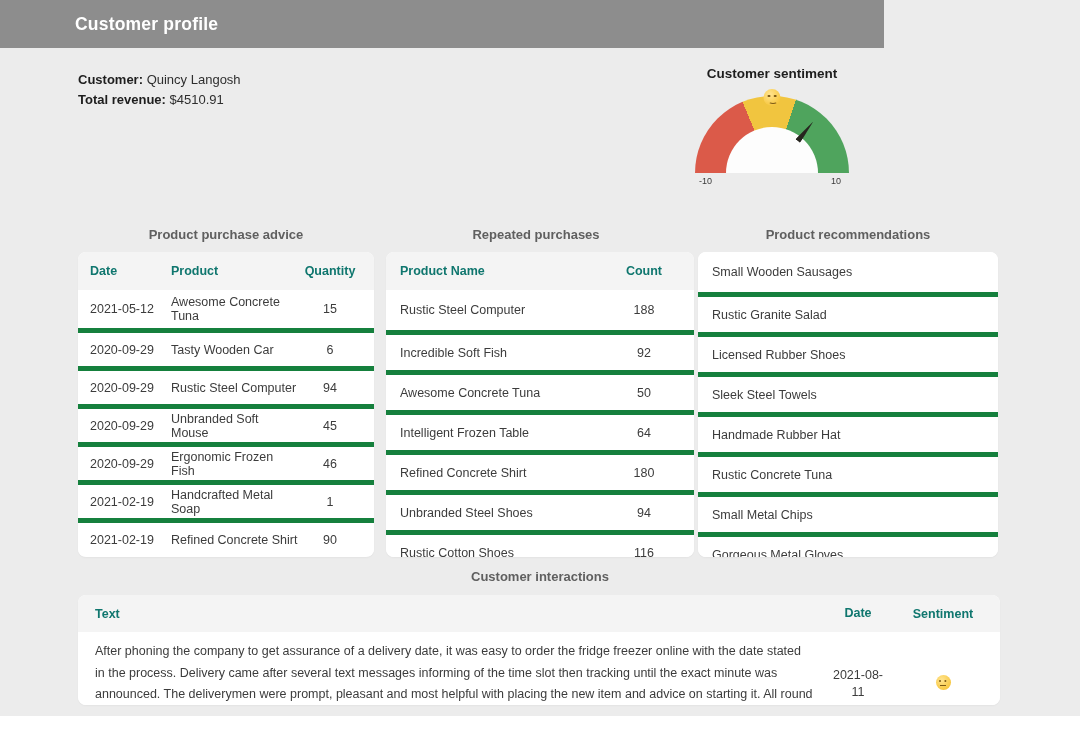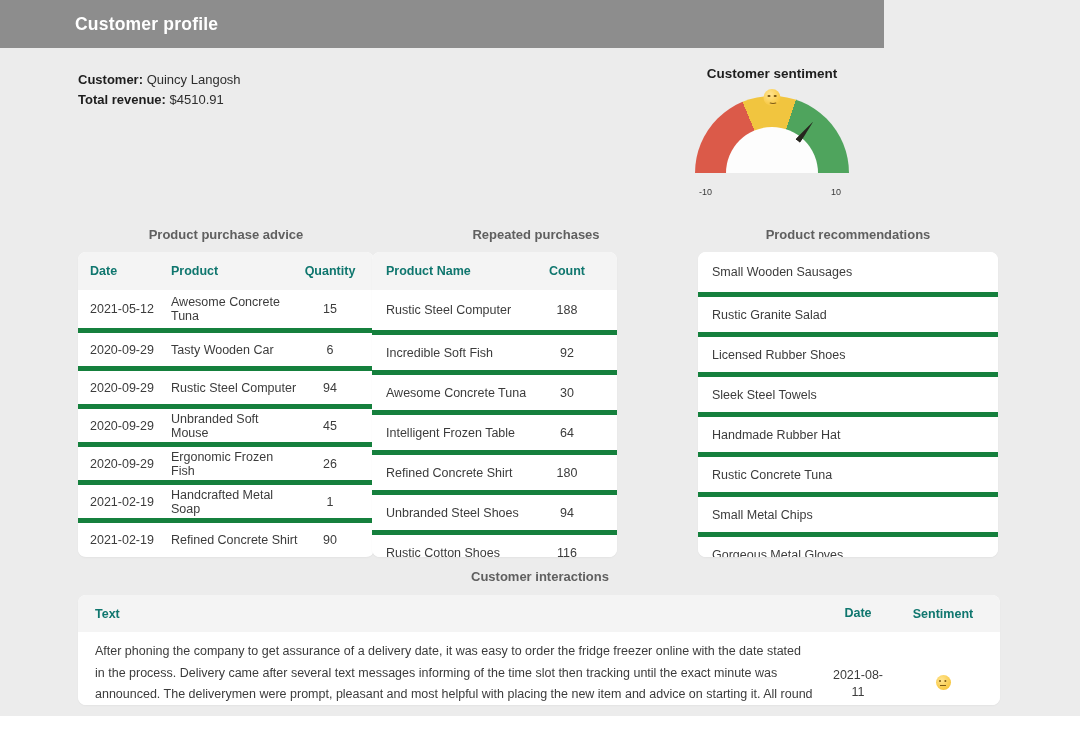--- a/index.html
+++ b/index.html
@@ -32,21 +32,21 @@
     width:92px; height:46px; border-radius:92px 92px 0 0; background:#fdfdfd;
   }
   .gauge-needle-pivot {
     position:absolute; left:calc(50% - 3px); bottom:0; width:6px; height:77px;
     transform-origin:50% 100%;
   }
   .gauge-needle {
     position:absolute; left:0; top:11px; width:6px; height:25px; background:#26251f;
     clip-path:polygon(50% 0%, 100% 100%, 0% 100%);
   }
-  .gauge-labels { position:relative; width:154px; margin:14px auto 0; height:12px; font-size:9px; color:#3a3a3a; }
+  .gauge-labels { position:relative; width:154px; margin:3px auto 0; height:12px; font-size:9px; color:#3a3a3a; }
   .gauge-min { position:absolute; left:4px; top:0; }
   .gauge-max { position:absolute; right:8px; top:0; }
   .gauge-face { position:absolute; left:50%; bottom:7px; transform:translateX(-50%); }
   
   .face { width:17px; height:17px; border-radius:50%;
     background:radial-gradient(circle at 38% 32%, #ffe187 8%, #f7c843 70%, #eeb637 100%);
     position:relative; display:inline-block; }
   .face::before { content:''; position:absolute; top:5.5px; left:4px; width:2.6px; height:2.6px;
     border-radius:50%; background:#7c5a16; box-shadow:6.2px 0 0 #7c5a16; }
   .face.smile::after { content:''; position:absolute; left:5px; top:8px; width:7px; height:4.5px;
@@ -159,57 +159,57 @@
 
       <div class="trow">
         <div class="c-date">2020-09-29</div>
         <div class="c-prod">Unbranded Soft Mouse</div>
         <div class="c-qty">45</div>
       </div>
 
       <div class="trow">
         <div class="c-date">2020-09-29</div>
         <div class="c-prod">Ergonomic Frozen Fish</div>
-        <div class="c-qty">26</div>
+        <div class="c-qty">46</div>
       </div>
 
       <div class="trow">
         <div class="c-date">2021-02-19</div>
         <div class="c-prod">Handcrafted Metal Soap</div>
         <div class="c-qty">1</div>
       </div>
 
       <div class="trow">
         <div class="c-date">2021-02-19</div>
         <div class="c-prod">Refined Concrete Shirt</div>
         <div class="c-qty">90</div>
       </div>
     </div>
 </div>
 
-<div class="card card-top t-repeat" style="left:372px; width:245px;">
+<div class="card card-top t-repeat" style="left:386px; width:308px;">
   <div class="thead">
     <div>Product Name</div>
     <div class="c-count">Count</div>
   </div>
   <div>
 
       <div class="trow">
         <div>Rustic Steel Computer</div>
         <div class="c-count">188</div>
       </div>
 
       <div class="trow">
         <div>Incredible Soft Fish</div>
         <div class="c-count">92</div>
       </div>
 
       <div class="trow">
         <div>Awesome Concrete Tuna</div>
-        <div class="c-count">30</div>
+        <div class="c-count">50</div>
       </div>
 
       <div class="trow">
         <div>Intelligent Frozen Table</div>
         <div class="c-count">64</div>
       </div>
 
       <div class="trow">
         <div>Refined Concrete Shirt</div>
         <div class="c-count">180</div>

